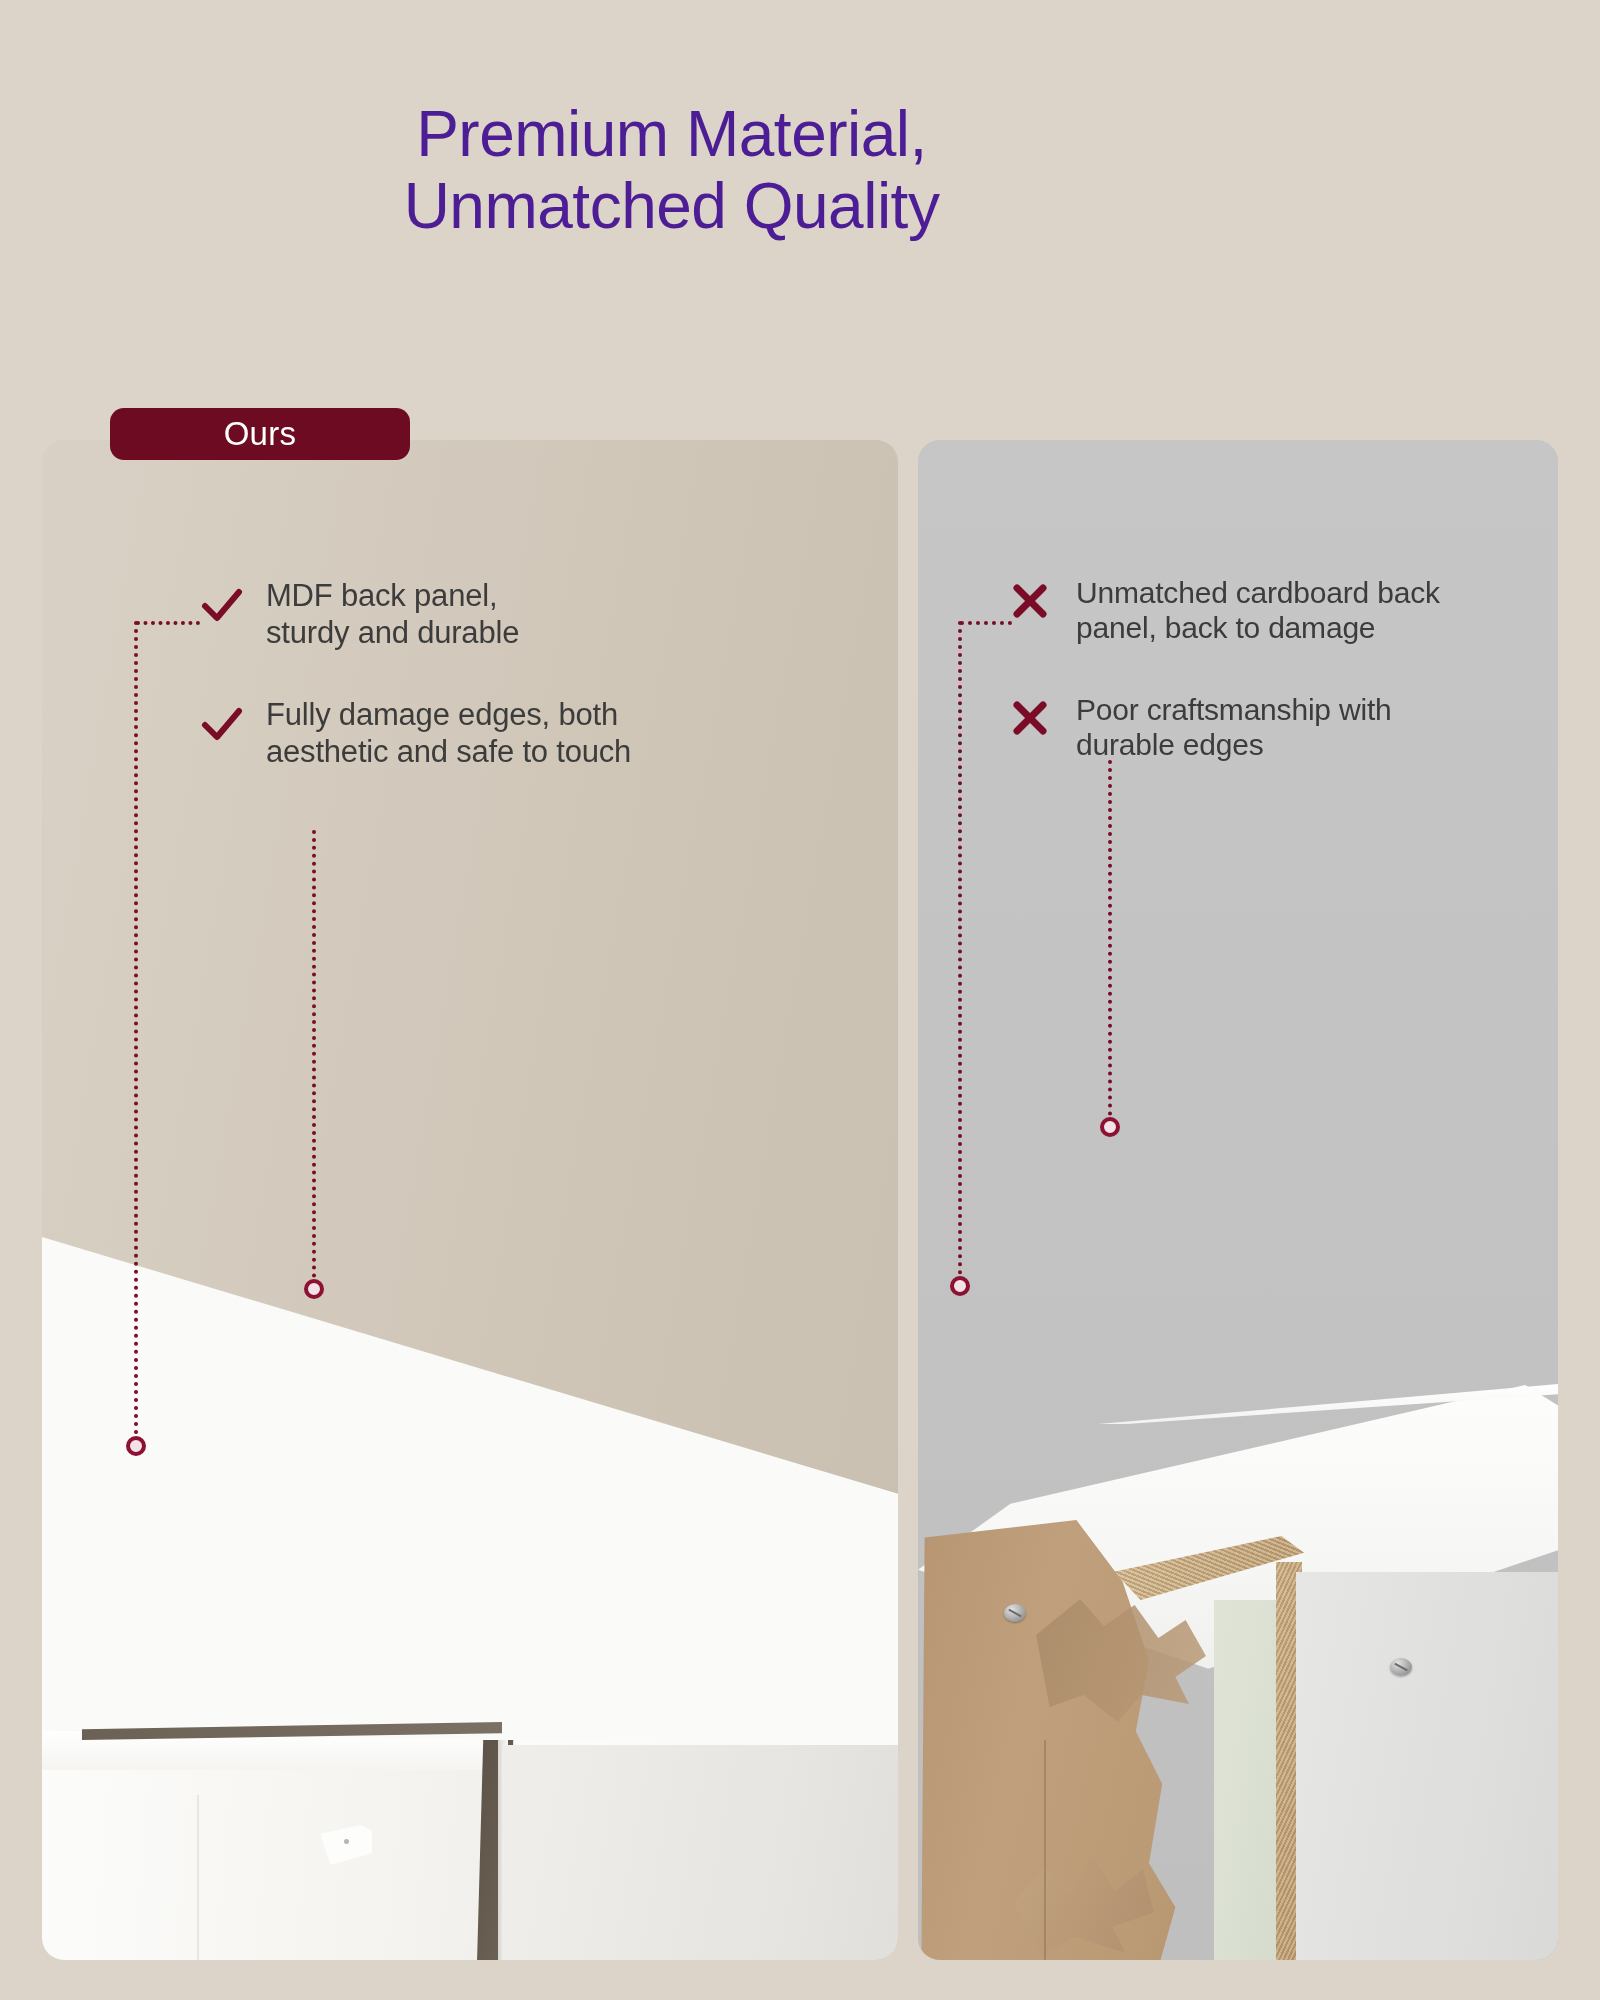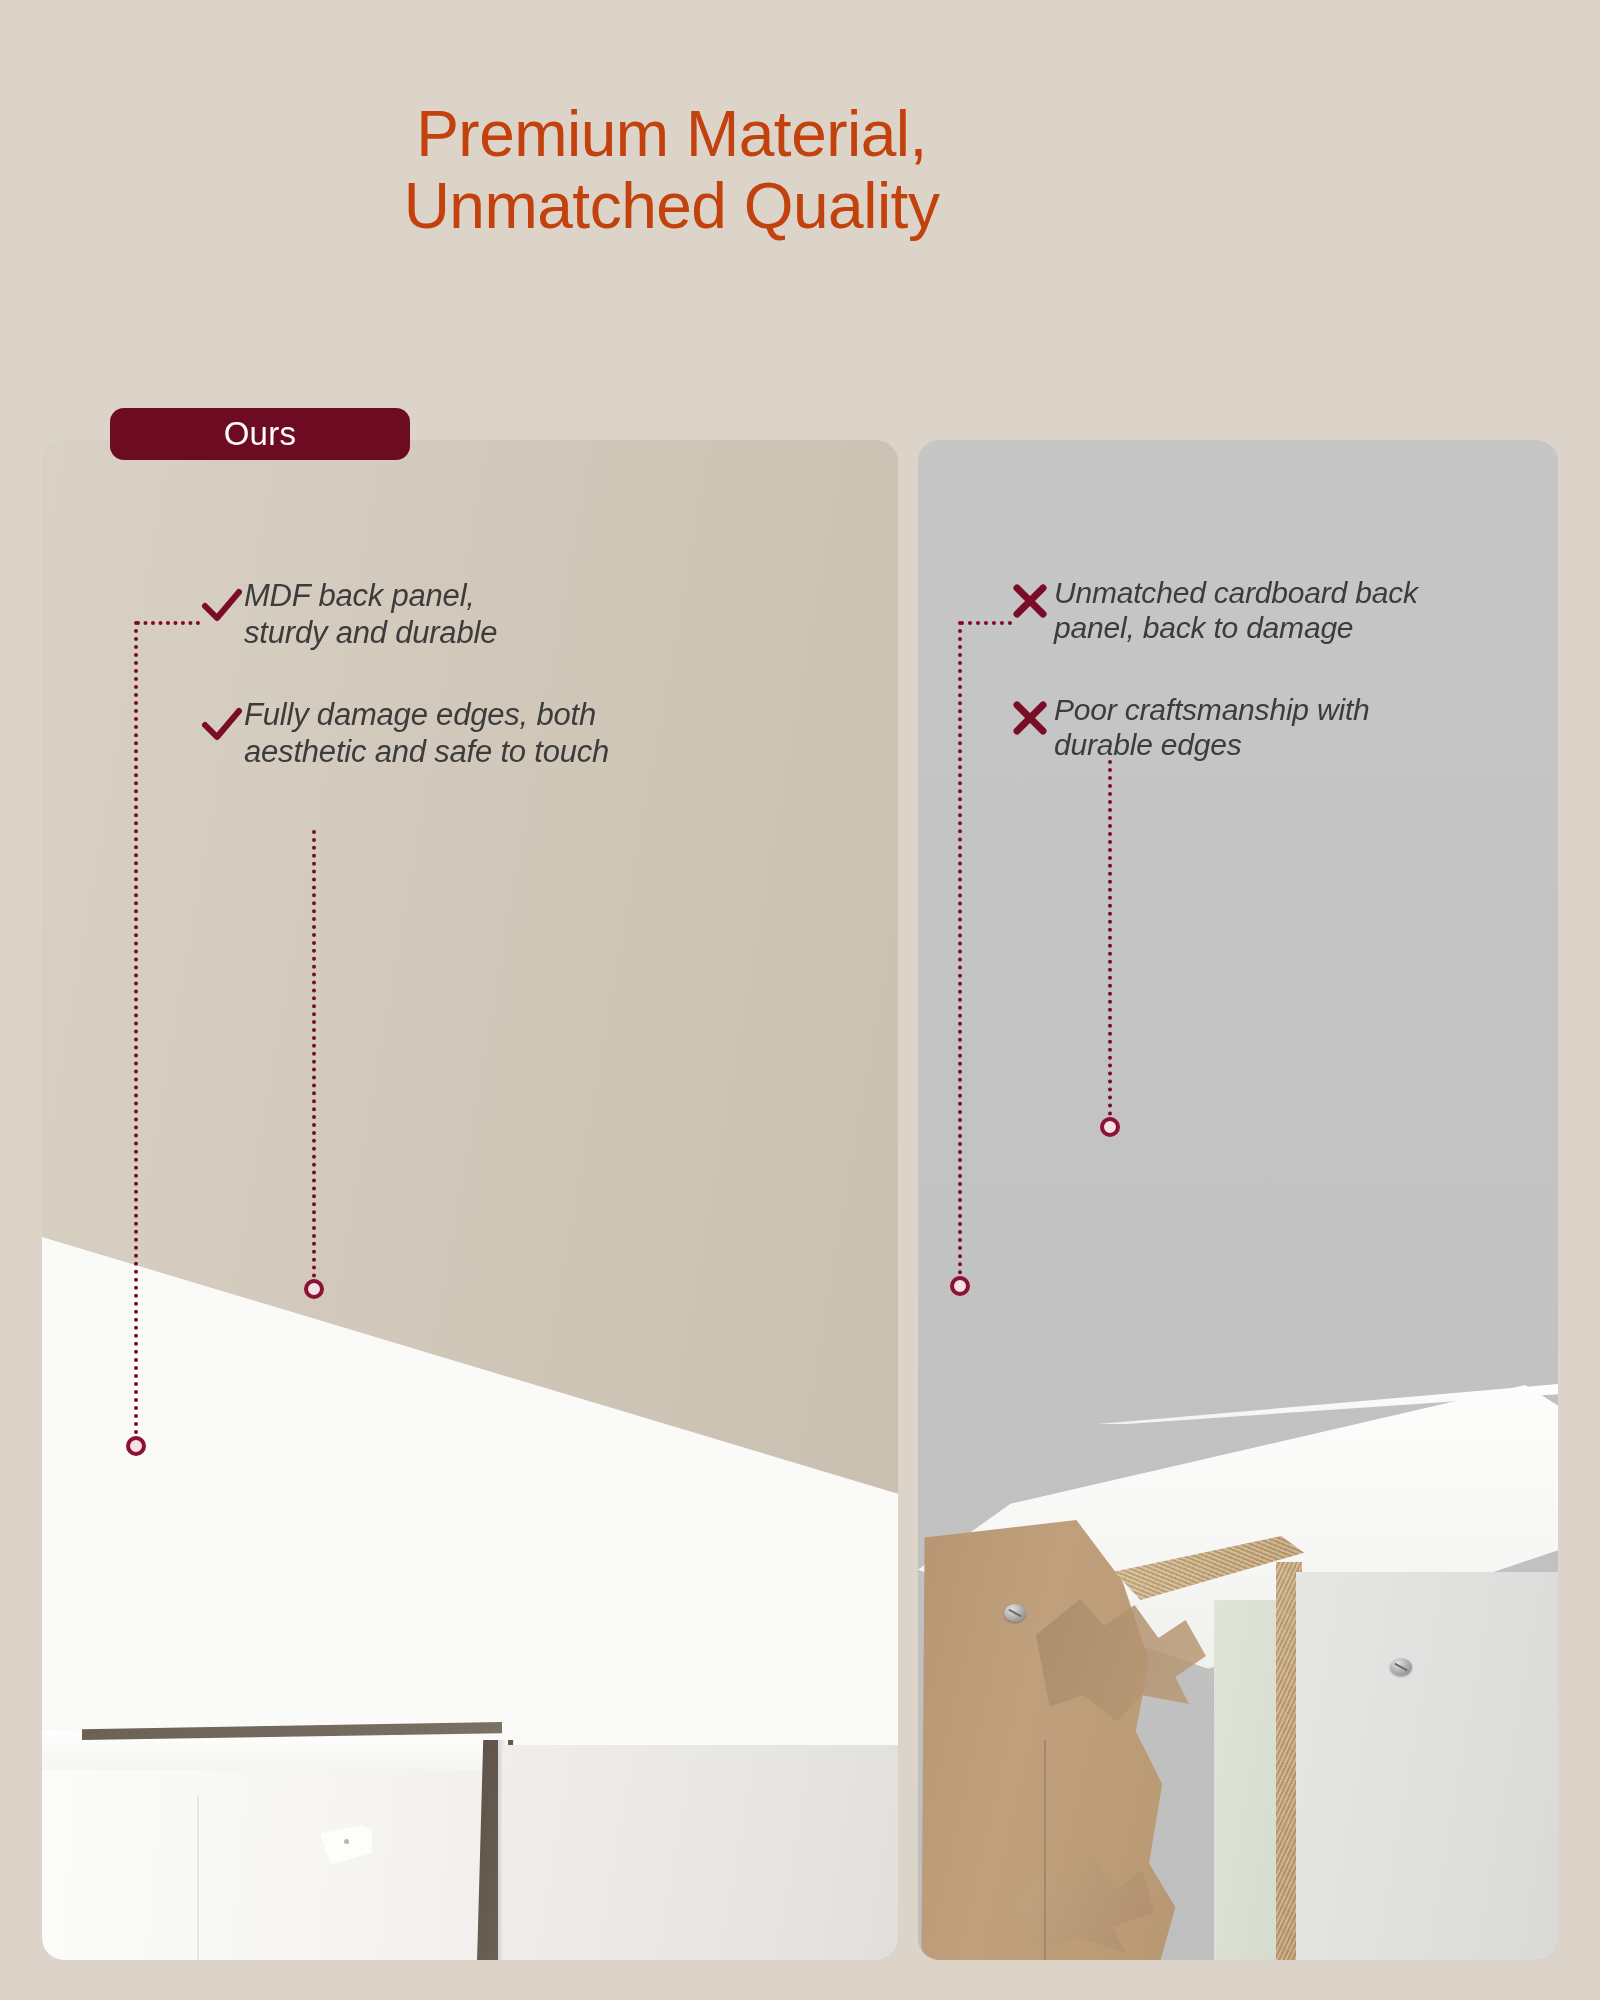--- a/index.html
+++ b/index.html
@@ -7,21 +7,21 @@
     width:1600px; height:2000px;
     background:#dcd4c9;
     font-family:"Liberation Sans", sans-serif;
     overflow:hidden;
   }
   .page{ position:relative; width:1600px; height:2000px; background:#dcd4c9; }
 
   
   .title{
     position:absolute; left:0; top:98px; width:1343px;
-    text-align:center; color:#c2410c;
+    text-align:center; color:#4c1d95;
     font-size:64px; line-height:1.13; font-weight:400;
     letter-spacing:-0.5px;
   }
   .title .ln{ display:block; }
 
   
   .panel{ position:absolute; border-radius:22px; overflow:hidden; }
   .panel-left{ left:42px; top:440px; width:856px; height:1520px; background:#d5cdc1; }
   .panel-right{ left:918px; top:440px; width:640px; height:1520px; background:#c3c3c3; }
 
@@ -146,21 +146,21 @@
   }
   .screw::after{
     content:""; position:absolute; left:50%; top:50%; width:14px; height:2px;
     background:#6a6a6a; transform:translate(-50%,-50%) rotate(28deg);
   }
 
   
   .bullets{ position:absolute; z-index:30; }
   .bl-left{ left:200px; top:578px; width:640px; }
   .bl-right{ left:1010px; top:575px; width:500px; }
-  .brow{ display:flex; align-items:flex-start; margin-bottom:46px;font-style:italic; }
+  .brow{ display:flex; align-items:flex-start; gap:22px; margin-bottom:46px; }
   .mark{ flex:0 0 auto; width:44px; height:44px; position:relative; margin-top:6px; }
   .btxt{ color:#3c3c3c; font-size:31px; line-height:1.18; letter-spacing:-0.2px; }
   .bl-right .btxt{ font-size:30px; }
 
   
   .leader{ position:absolute; z-index:35; }
   .dline{
     position:absolute; width:0; border-left:4px dotted #7a0c27;
   }
   .hline{

